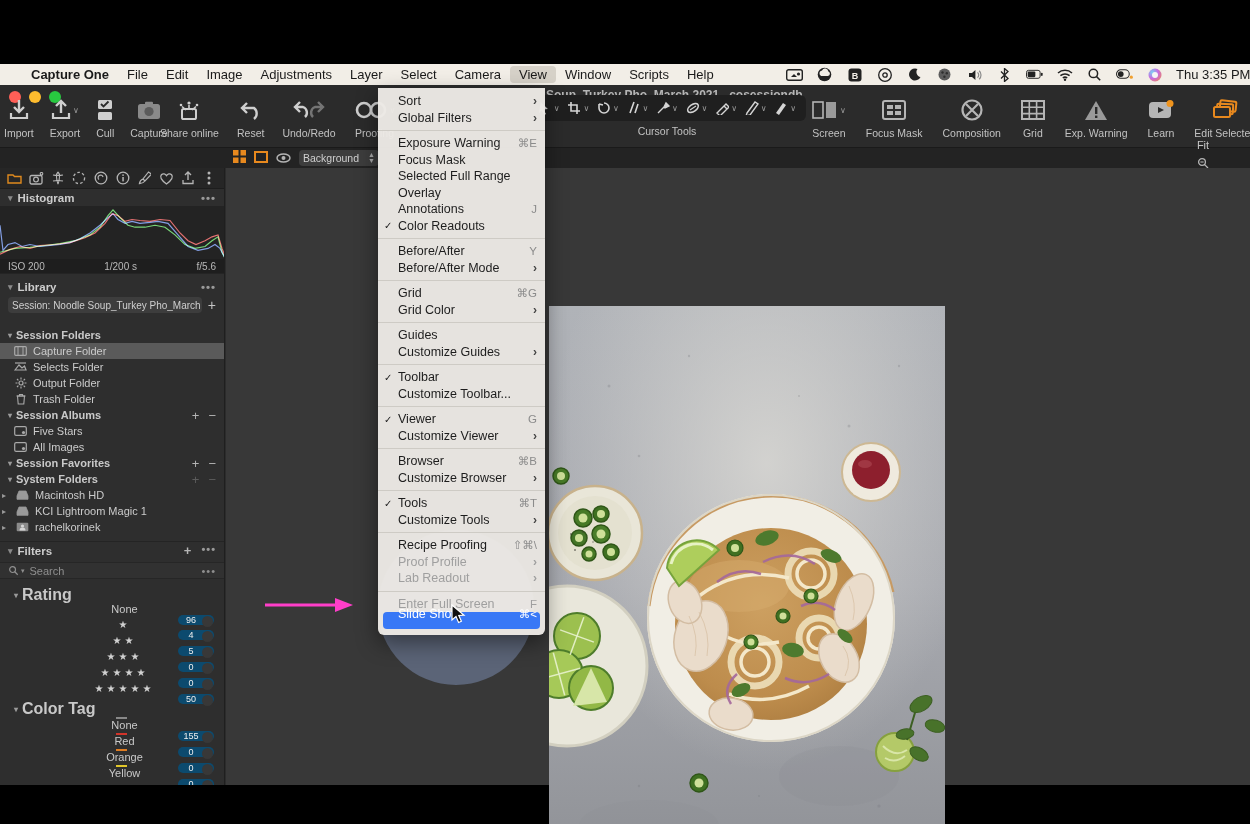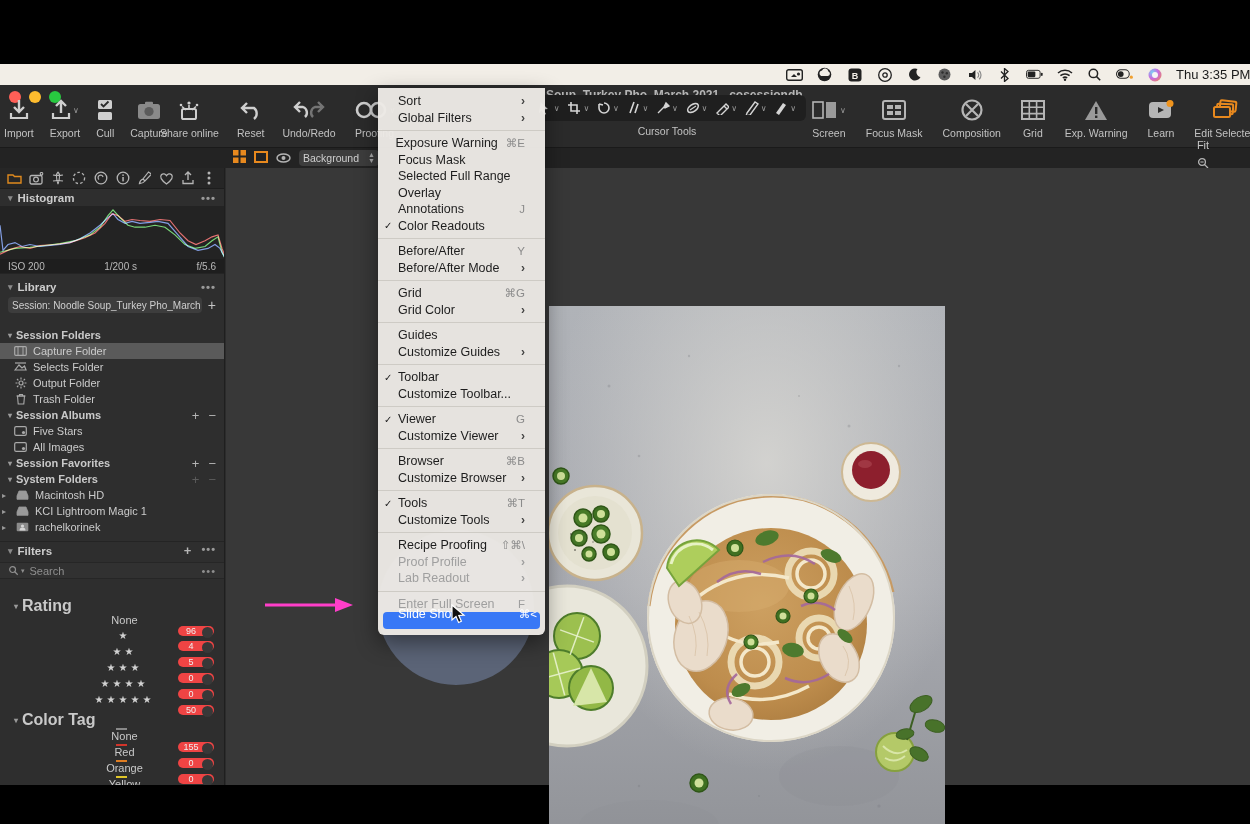--- a/index.html
+++ b/index.html
@@ -72,41 +72,41 @@
   .tree { font-size:11px; }
   .tree-hdr { height:16px; display:flex; align-items:center; padding:0 8px; font-weight:bold; color:#c9c9c9; }
   .tree-hdr .dis { font-size:8px; margin-right:4px; color:#9a9a9a; }
   .tree-hdr .plusminus { margin-left:auto; display:flex; gap:9px; font-size:13px; font-weight:normal; color:#b5b5b5; }
   .tree-hdr .plusminus.dim { color:#5c5c5c; }
   .tree-item { height:16px; display:flex; align-items:center; padding-left:14px; gap:6px; color:#cbcbcb; }
   .tree-item.sel { background:#5a5a5a; }
   .tree-item .chv { width:8px; font-size:8px; color:#9a9a9a; margin-left:-12px; margin-right:0; }
   .tree-item .ico { width:13px; height:11px; display:flex; align-items:center; justify-content:center; color:#a9a9a9; }
 
-  .search-row { height:17px; margin:3px 0 11px 0; display:flex; align-items:center; padding:0 8px;
+  .search-row { height:17px; margin:3px 0 0 0; display:flex; align-items:center; padding:0 8px;
     color:#8f8f8f; font-size:11px; gap:5px; border-top:1px solid #262626; border-bottom:1px solid #262626; background:#313131; }
   .search-row .dots { margin-left:auto; letter-spacing:1px; }
 
   .filt-row { height:16px; display:flex; align-items:center; padding:0 10px 0 35px; color:#c9c9c9; font-size:11px;flex-direction:column; }
   .filt-row .stars { letter-spacing:3px; font-size:10px; color:#d2d2d2; }
-  .pill { margin-left:auto; width:36px; height:13px; background:#ef4444; border-radius:7px;
+  .pill { margin-left:auto; width:36px; height:13px; background:#0c4a6e; border-radius:7px;
     display:flex; align-items:flex-start; position:relative; }
   .pill .cnt { flex:1; text-align:center; font-size:9px; color:#efefef; padding-right:10px; }
   .pill .knob { position:absolute; right:1px; top:1px; width:11px; height:11px; border-radius:50%; background:#383838; }
   .swatch { width:11px; height:11px; border:1px solid #888; margin-right:6px; background:transparent; }
 
   
   .viewer { position:absolute; left:226px; top:83px; width:1024px; height:617px; background:#383838; }
   .photo { position:absolute; left:323px; top:138px; width:396px; height:560px; }
 
   
   .vmenu { position:absolute; left:378px; top:88px; width:167px; background:rgba(236,233,229,0.97);
     border-radius:0 0 6px 6px; box-shadow:0 8px 22px rgba(0,0,0,0.45); padding:5px 0 6px 0;
     font-size:12.5px; color:#1d1d1d; }
-  .vm-item { height:16.5px; display:flex; align-items:center; padding:0 20px 0 6px; }
+  .vm-item { height:16.5px; display:flex; align-items:center; padding:0 8px 0 6px; }
   .vm-item .ck { width:14px; font-size:10px; }
   .vm-item .lbl { flex:1; white-space:nowrap; }
   .vm-item .sc { color:#8b8b8b; font-size:11.5px; margin-left:8px; white-space:nowrap; }
   .vm-item .sub { color:#444; font-size:12px; margin-left:8px; font-weight:bold; }
   .vm-item.dis .lbl, .vm-item.dis .sc, .vm-item.dis .sub, .vm-item.dis .ck { color:#9f9f9f; }
   .vm-item.hil { background:#3878f6; border-radius:4px; margin:0 5px; padding:0 3px 12px 1px; }
   .vm-item.hil .lbl, .vm-item.hil .sc, .vm-item.hil .ck { color:#fff; }
   .vm-sep { height:1px; background:#cecbc5; margin:4px 0; }
 
   
@@ -115,20 +115,34 @@
   .arrow-ann { position:absolute; left:263px; top:596px; pointer-events:none; }
   .cursor { position:absolute; left:450px; top:604px; pointer-events:none; }
 </style>
 </head>
 <body>
 
 <div id="screen">
 
   <div class="macbar">
     <span class="apple"></span>
+    <div id="macitems" style="display:flex;align-items:center;">
+        <div class="mitem bold">Capture One</div>
+        <div class="mitem">File</div>
+        <div class="mitem">Edit</div>
+        <div class="mitem">Image</div>
+        <div class="mitem">Adjustments</div>
+        <div class="mitem">Layer</div>
+        <div class="mitem">Select</div>
+        <div class="mitem">Camera</div>
+        <div class="mitem active">View</div>
+        <div class="mitem">Window</div>
+        <div class="mitem">Scripts</div>
+        <div class="mitem">Help</div>
+      </div>
     <div class="macbar-right">
       <div id="statusicons" style="display:flex;align-items:center;gap:13px;">
           <span class="sicon">
             <svg width="17" height="12" viewBox="0 0 17 12">
               <rect x="0.7" y="0.7" width="15.6" height="10.6" rx="2" fill="none" stroke="#222" stroke-width="1.4"></rect>
               <path d="M5 8 l3 -3 3 3 z" fill="#222"></path>
               <circle cx="12.5" cy="5" r="1.6" fill="#222"></circle>
             </svg>
           </span>
           <span class="sicon">

